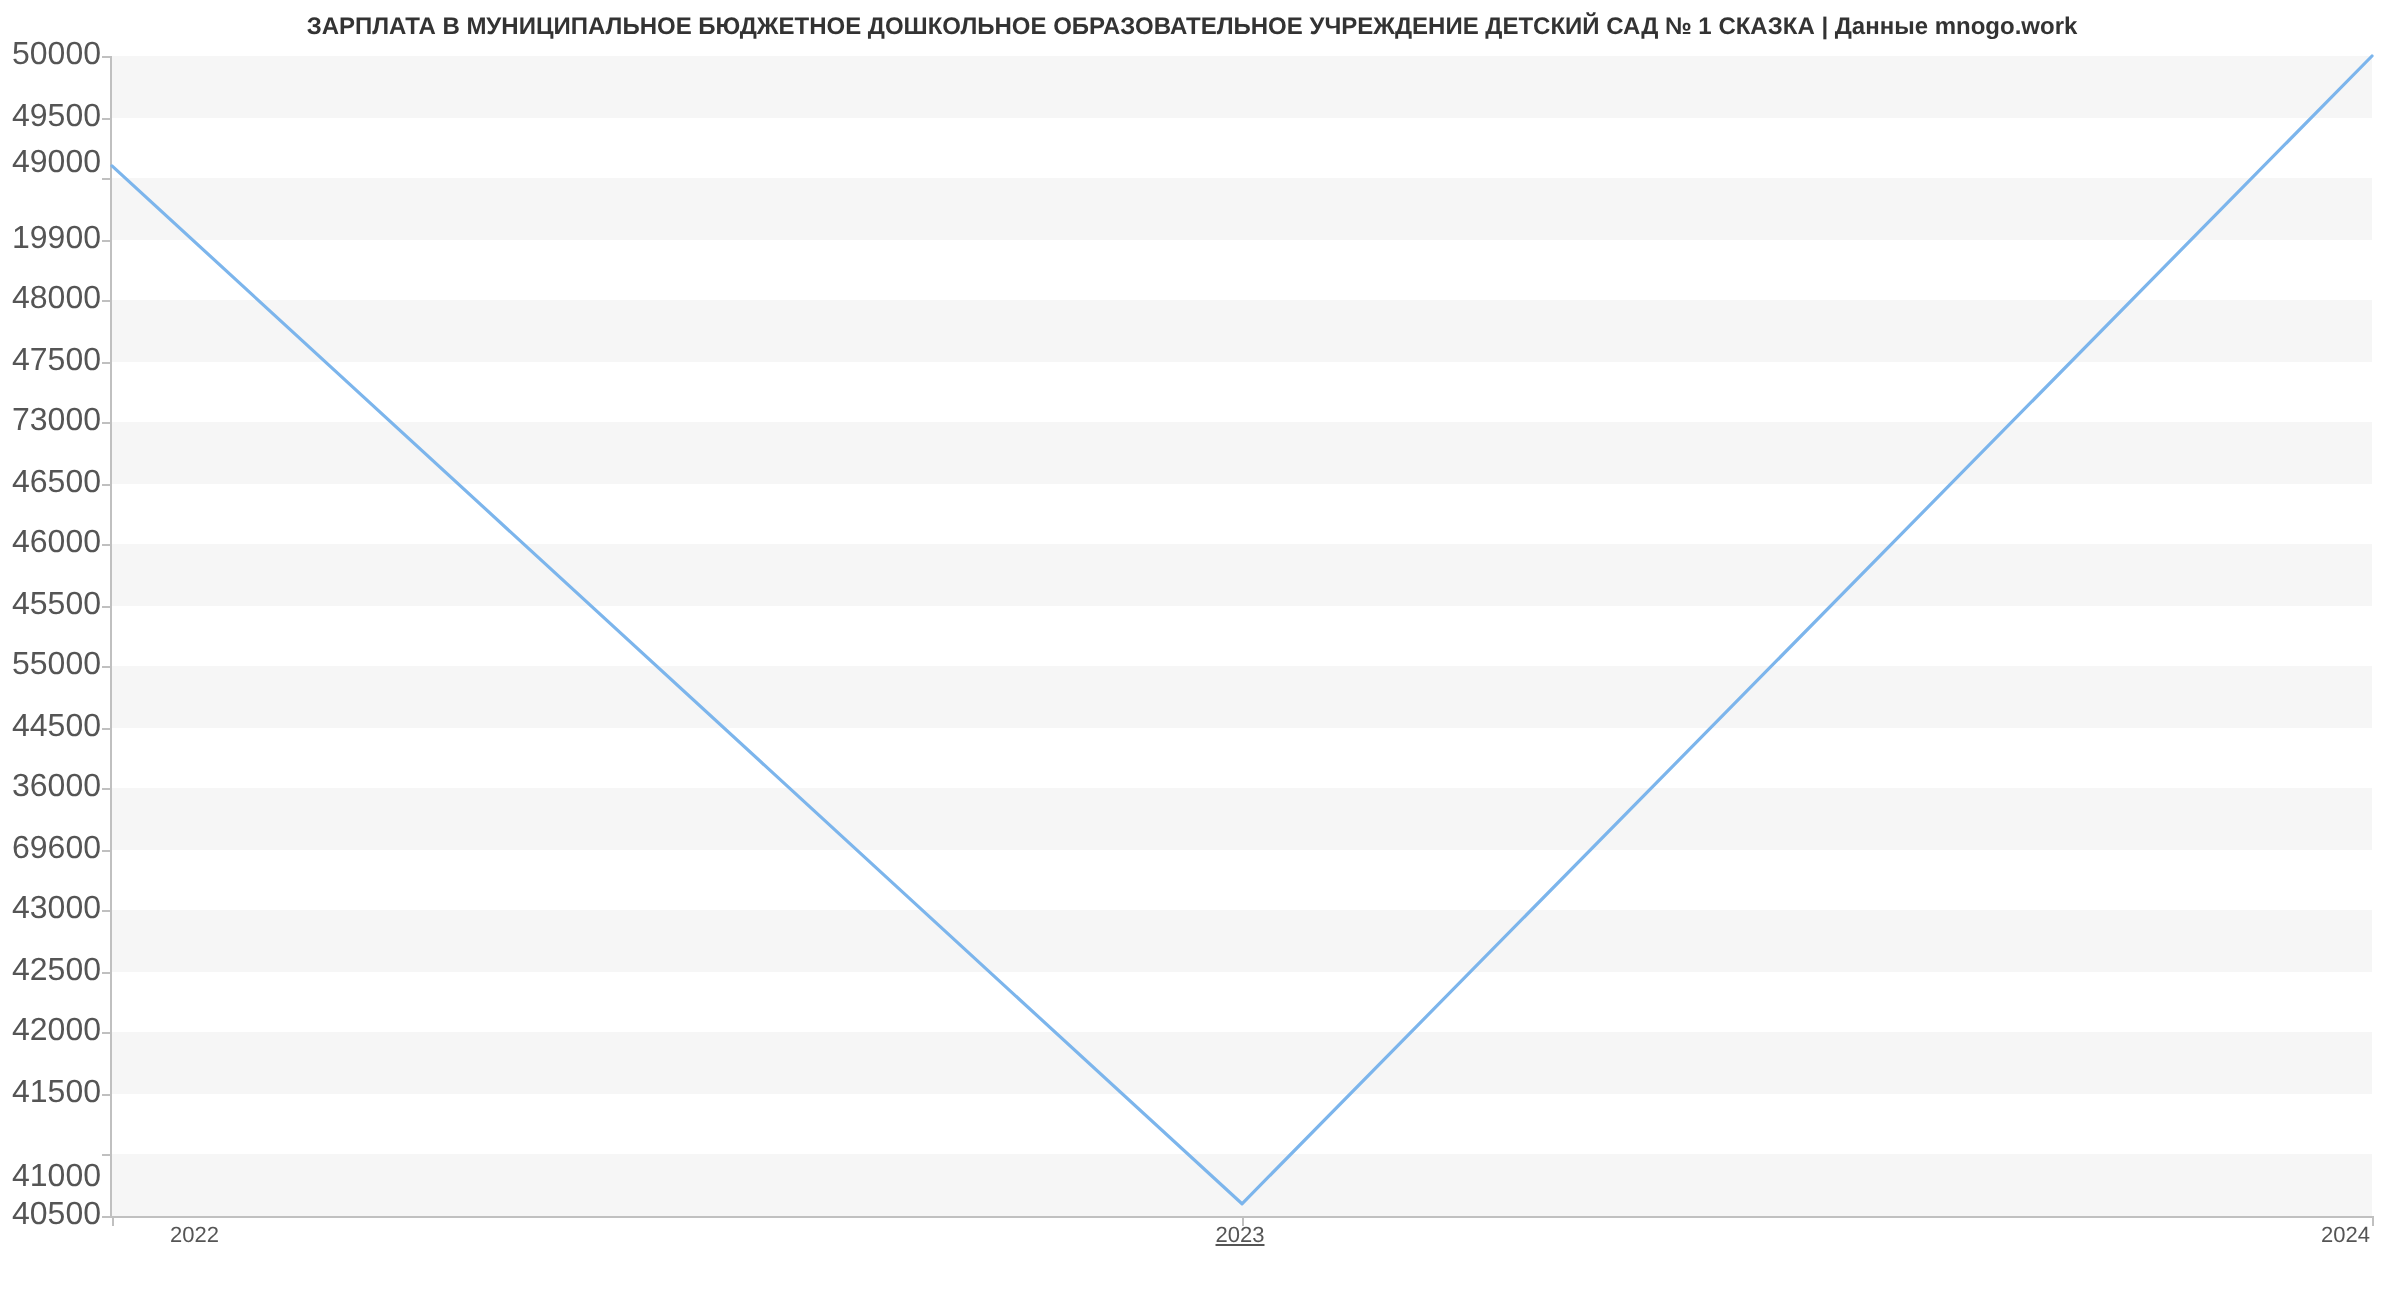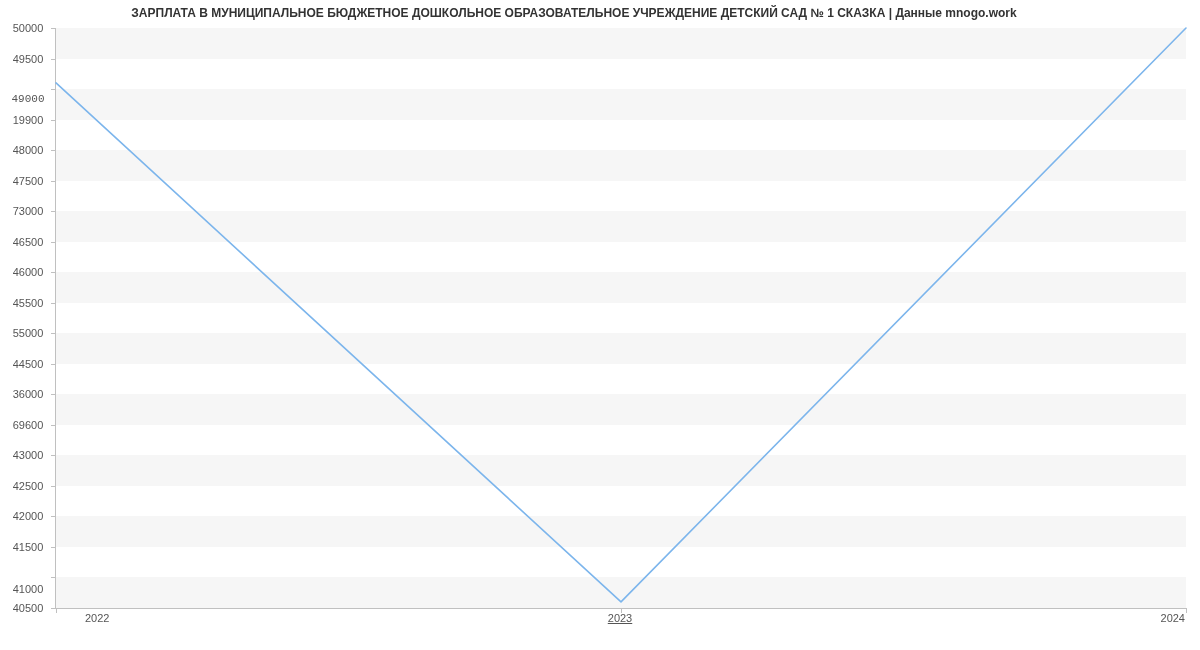--- a/index.html
+++ b/index.html
@@ -19,20 +19,21 @@
   }
   .chart-title {
     position: absolute;
     top: 6px;
     left: 0;
     width: 1148px;
     text-align: center;
     font-size: 12px;
     font-weight: bold;
     color: #333333;
+    padding-left: 22px;
   }
   .plot-area {
     position: absolute;
     left: 55px;
     top: 28px;
     width: 1130px;
     height: 580px;
     border-left: 1px solid #c0c0c0;
     border-bottom: 1px solid #c0c0c0;
   }
@@ -40,21 +41,21 @@
     position: absolute;
     left: 0;
     width: 100%;
     background: #f6f6f6;
   }
   .y-tick-label {
     position: absolute;
     right: 1150px;
     width: 44px;
     text-align: center;
-    font-size: 11px;
+    font-size: 16px;
     color: #555555;
     transform: translateY(-50%);
   }
   .x-tick-label {
     position: absolute;
     top: 612px;
     font-size: 11px;
     color: #555555;
     transform: translateX(-50%);
   }
@@ -136,19 +137,19 @@
     <div class="y-tick-label" style="top: 394.316px;">36000</div>
     <div class="y-tick-label" style="top: 363.789px;">44500</div>
     <div class="y-tick-label" style="top: 333.263px;">55000</div>
     <div class="y-tick-label" style="top: 302.737px;">45500</div>
     <div class="y-tick-label" style="top: 272.211px;">46000</div>
     <div class="y-tick-label" style="top: 241.684px;">46500</div>
     <div class="y-tick-label" style="top: 211.158px;">73000</div>
     <div class="y-tick-label" style="top: 180.632px;">47500</div>
     <div class="y-tick-label" style="top: 150.105px;">48000</div>
     <div class="y-tick-label" style="top: 119.579px;">19900</div>
-    <div class="y-tick-label" style="top: 99px; font-family: Liberation Mono, monospace;">49000</div>
+    <div class="y-tick-label" style="top: 82px;">49000</div>
     <div class="y-tick-label" style="top: 58.5263px;">49500</div>
     <div class="y-tick-label" style="top: 28px;">50000</div>
     <div class="x-tick-label first" style="left: 55px;">2022</div>
     <div class="x-tick-label" style="left: 620px; text-decoration: underline;">2023</div>
     <div class="x-tick-label last" style="left: 1185px;">2024</div>
   </div>
 
 </body></html>

